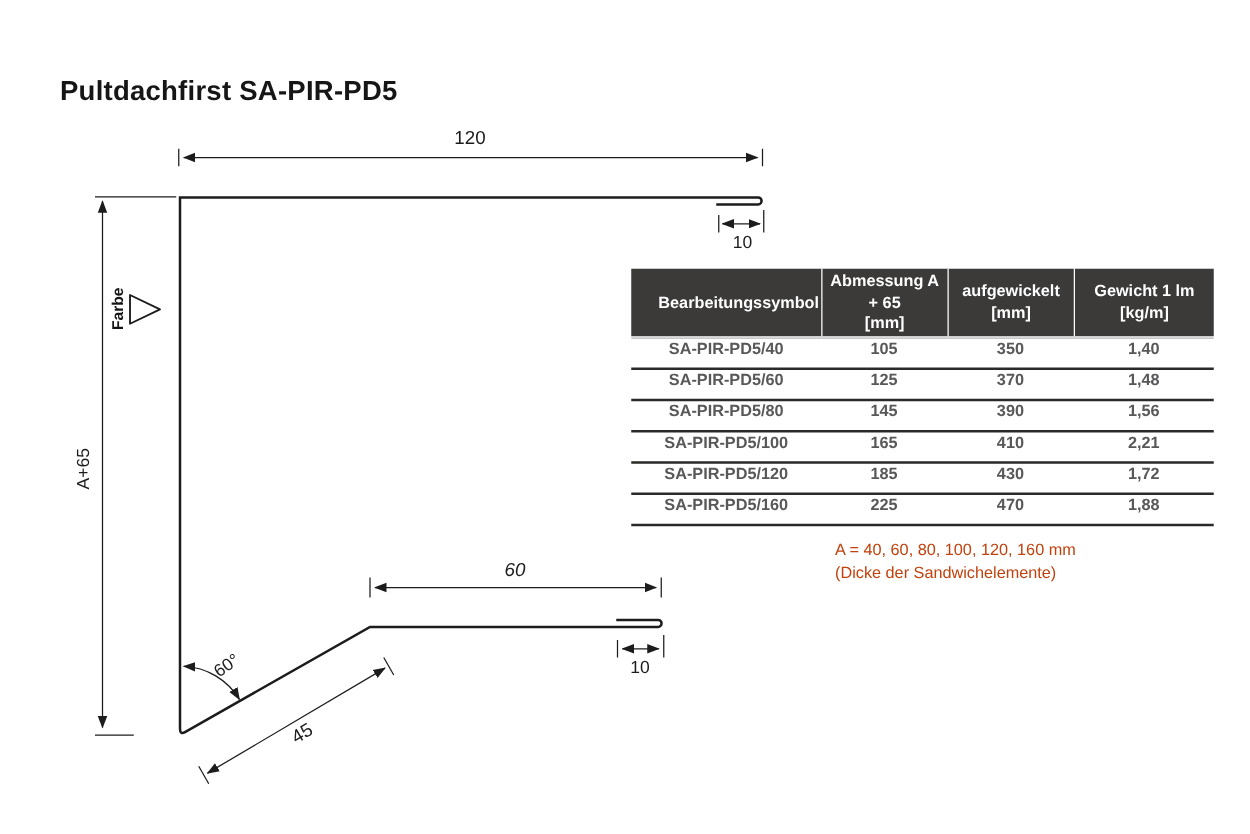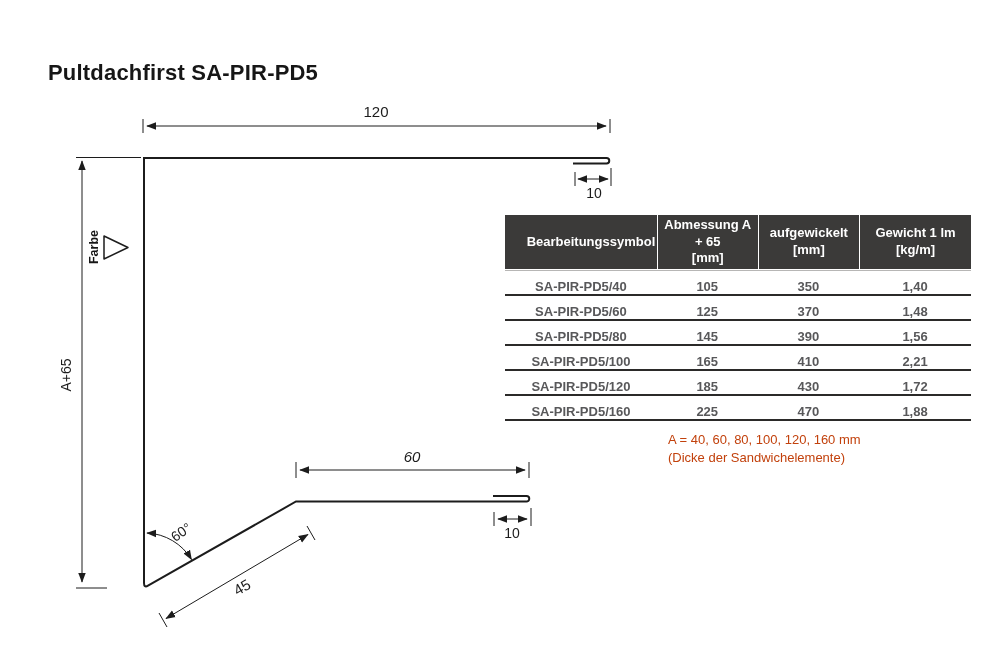--- a/index.html
+++ b/index.html
@@ -33,21 +33,21 @@
     font-weight:bold;font-size:13px;line-height:1.3;text-align:center;
   }
   .th{
     display:flex;align-items:center;justify-content:center;
     white-space:pre-line;padding:0 4px;box-sizing:border-box;
   }
   .th + .th{border-left:1px solid #ffffff;}
   .c1{width:32.6%;padding-left:24px;} .c2{width:21.6%;} .c3{width:21.8%;} .c4{width:24%;}
   .tbody{border-top:1px solid #b7b6b5;margin-top:1px;}
   .tr{
-    display:flex;height:23px;align-items:flex-end;
+    display:flex;height:23px;align-items:flex-start;
     border-bottom:2px solid #2b2a29;font-size:13px;font-weight:bold;
     color:#58585a;text-align:center;
   }
   .td{padding:0 4px;box-sizing:border-box;}
   #table-note{
     left:668px;top:431px;font-size:13px;color:#c2410c;line-height:1.42;
   }
 </style>
 </head>
 <body>

